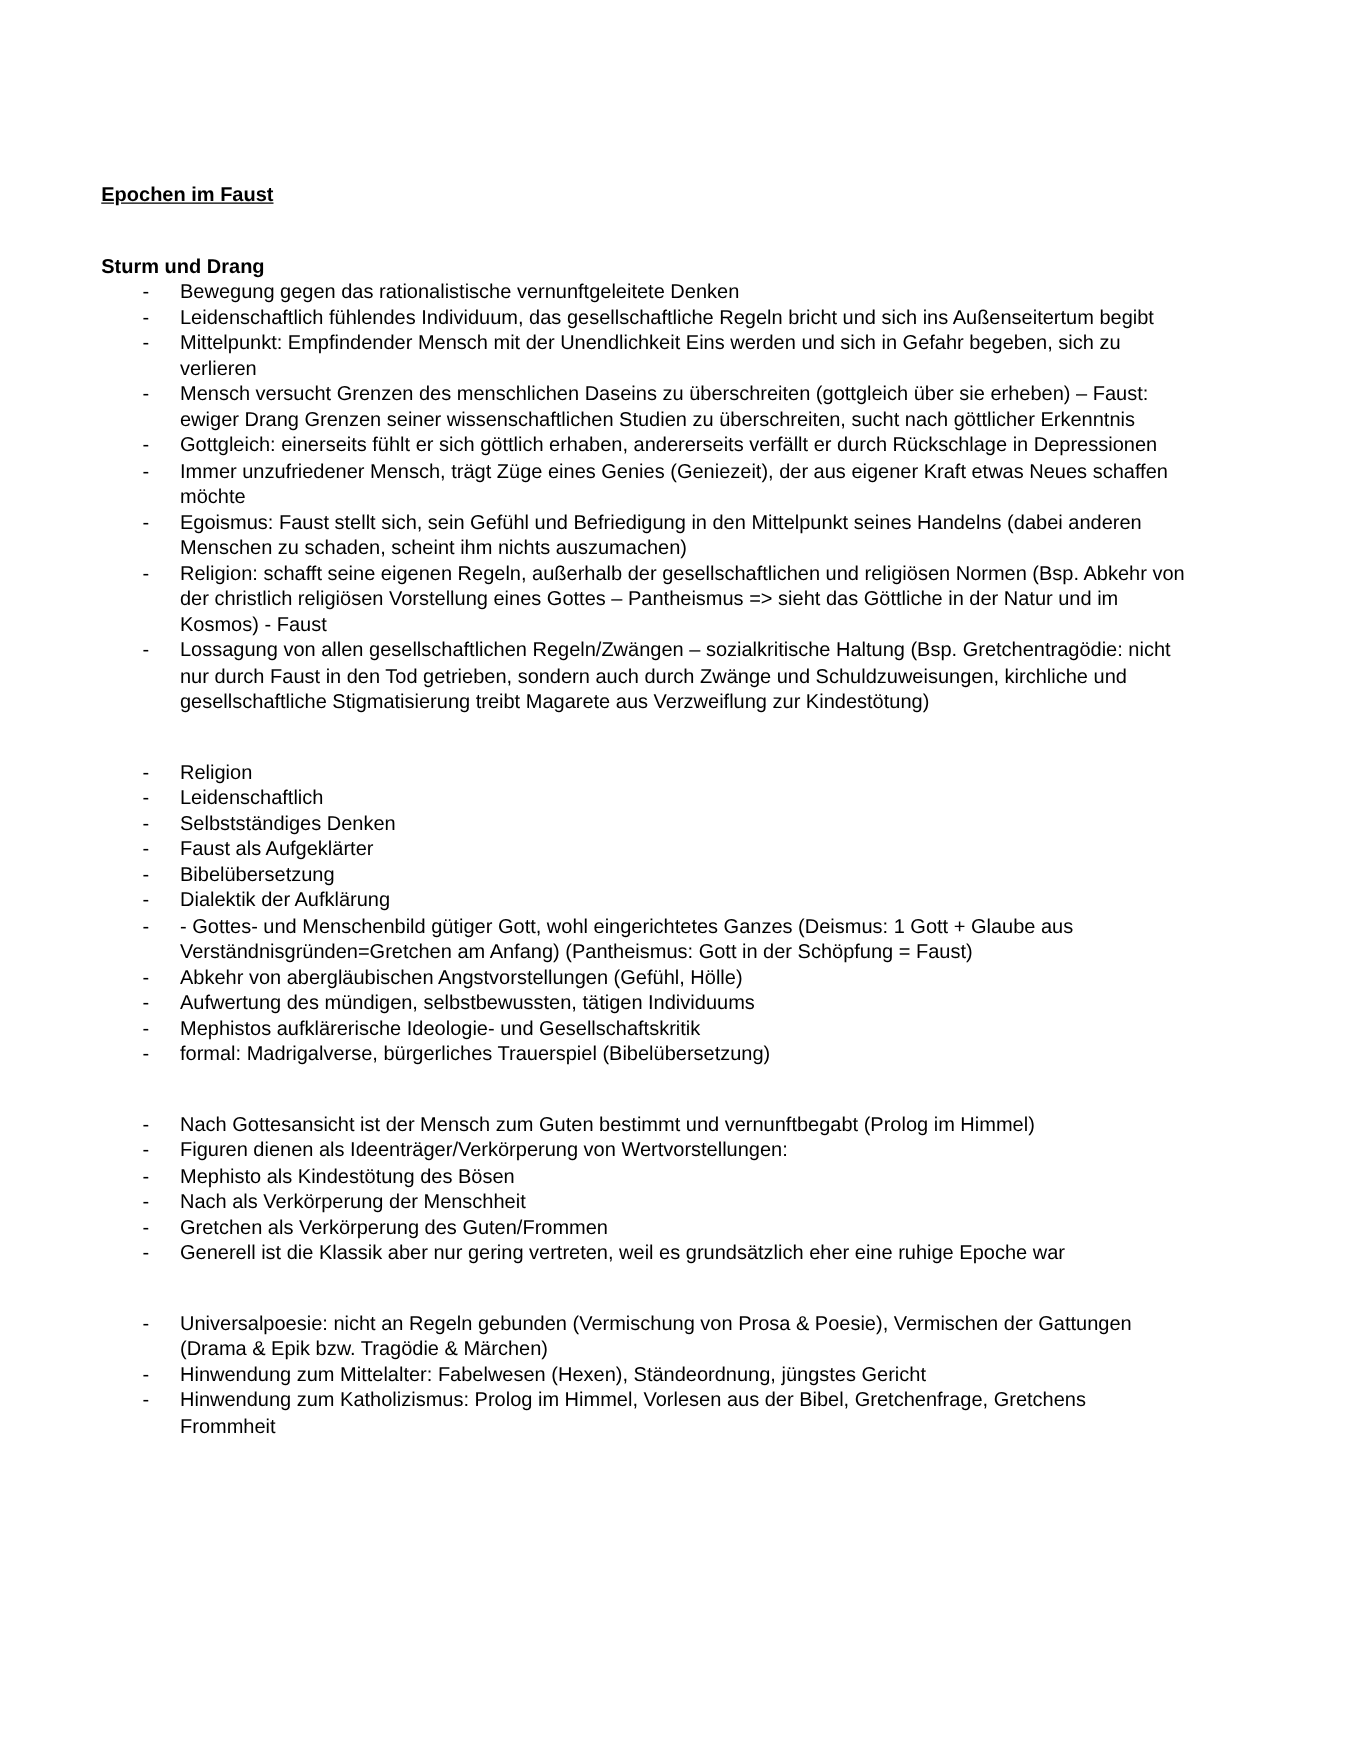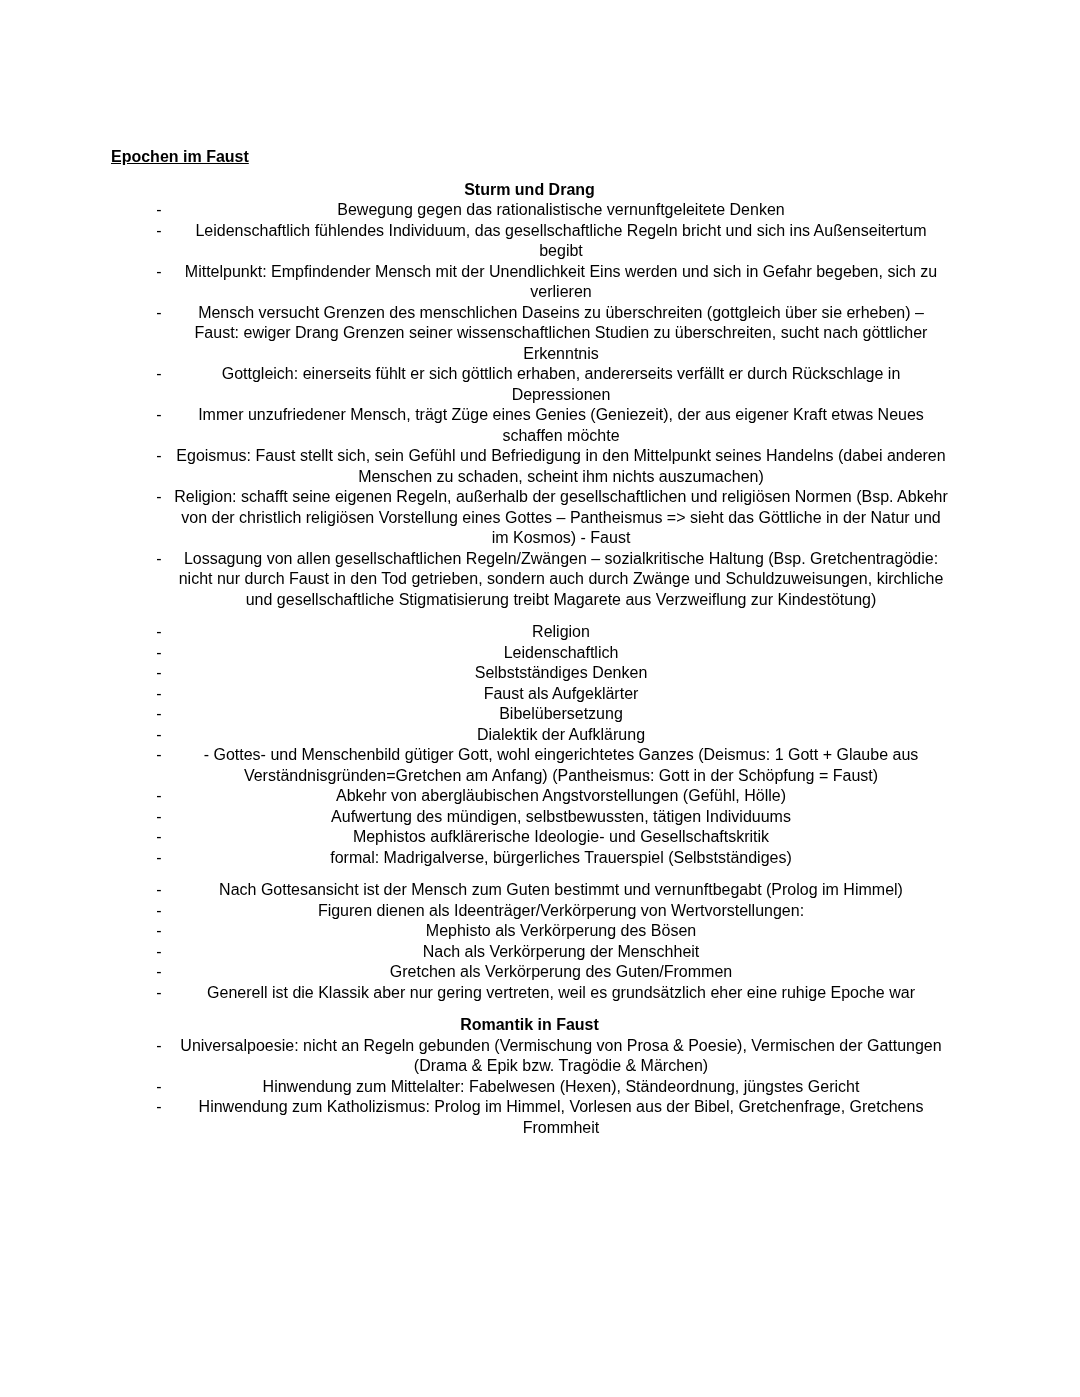--- a/index.html
+++ b/index.html
@@ -8,28 +8,28 @@
     width: 1080px;
     min-height: 1397px;
     font-family: "Liberation Sans", "DejaVu Sans", sans-serif;
     color: #000000;
     font-size: 16px;
     line-height: 20.5px;
   }
   .page {
     display: flex;
     flex-direction: column;
-    padding: 147px 132px 60px 111px;
+    padding: 147px 132px 60px 81px;
   }
   .title {
     font-size: 16px;
     font-weight: bold;
     text-decoration: underline;
   }
-  .sec { margin-top: 12px; text-align: center; }
+  .sec { margin-top: 36px; }
   .sec h2 {
     font-size: 16px;
     font-weight: bold;
     line-height: 20.5px;
   }
   .sec ul {
     list-style: none;
     padding-left: 33px;
   }
   .sec li { display: flex; }
@@ -125,56 +125,55 @@
       <li>
           <span class="dash">-</span>
           <span class="txt">Aufwertung des mündigen, selbstbewussten, tätigen Individuums</span>
         </li>
       <li>
           <span class="dash">-</span>
           <span class="txt">Mephistos aufklärerische Ideologie- und Gesellschaftskritik</span>
         </li>
       <li>
           <span class="dash">-</span>
-          <span class="txt">formal: Madrigalverse, bürgerliches Trauerspiel (Selbstständiges)</span>
+          <span class="txt">formal: Madrigalverse, bürgerliches Trauerspiel (Bibelübersetzung)</span>
         </li>
     </ul>
   </section>
 
   <section class="sec">
     <ul>
       <li>
           <span class="dash">-</span>
           <span class="txt">Nach Gottesansicht ist der Mensch zum Guten bestimmt und vernunftbegabt (Prolog im Himmel)</span>
         </li>
       <li>
           <span class="dash">-</span>
           <span class="txt">Figuren dienen als Ideenträger/Verkörperung von Wertvorstellungen:</span>
         </li>
       <li>
           <span class="dash">-</span>
-          <span class="txt">Mephisto als Verkörperung des Bösen</span>
+          <span class="txt">Mephisto als Kindestötung des Bösen</span>
         </li>
       <li>
           <span class="dash">-</span>
           <span class="txt">Nach als Verkörperung der Menschheit</span>
         </li>
       <li>
           <span class="dash">-</span>
           <span class="txt">Gretchen als Verkörperung des Guten/Frommen</span>
         </li>
       <li>
           <span class="dash">-</span>
           <span class="txt">Generell ist die Klassik aber nur gering vertreten, weil es grundsätzlich eher eine ruhige Epoche war</span>
         </li>
     </ul>
   </section>
 
   <section class="sec">
-    <h2>Romantik in Faust</h2>
     <ul>
       <li>
           <span class="dash">-</span>
           <span class="txt">Universalpoesie: nicht an Regeln gebunden (Vermischung von Prosa &amp; Poesie), Vermischen der Gattungen (Drama &amp; Epik bzw. Tragödie &amp; Märchen)</span>
         </li>
       <li>
           <span class="dash">-</span>
           <span class="txt">Hinwendung zum Mittelalter: Fabelwesen (Hexen), Ständeordnung, jüngstes Gericht</span>
         </li>
       <li>

